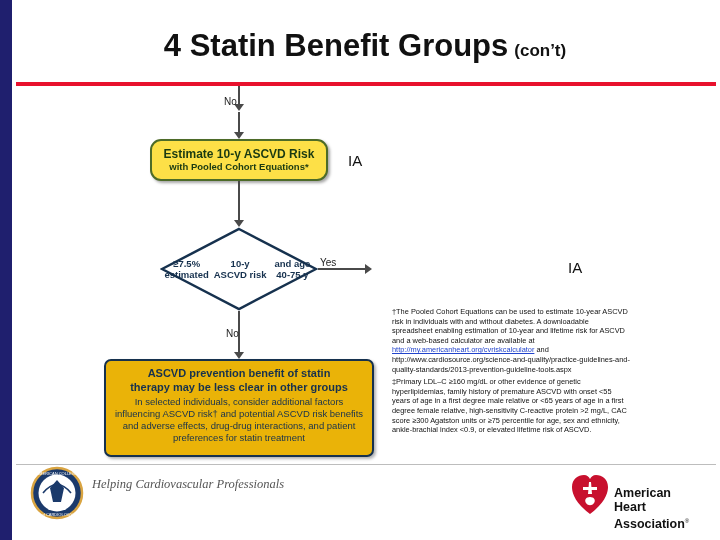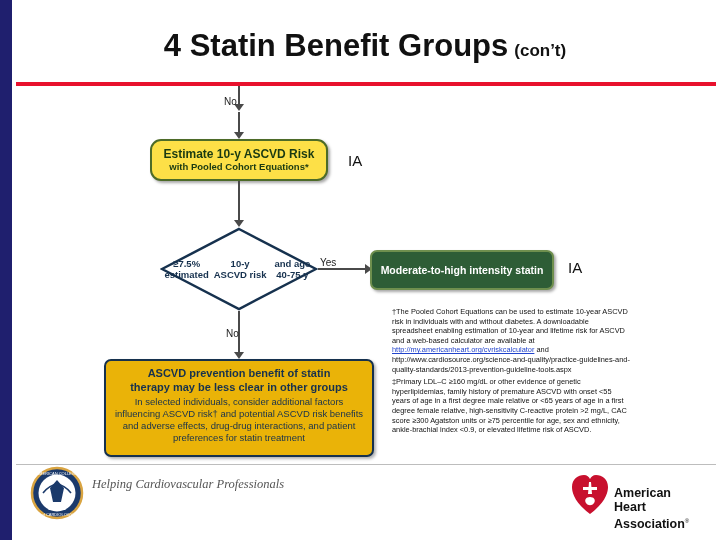--- a/index.html
+++ b/index.html
@@ -289,21 +289,20 @@
       <div>≥7.5% estimated</div>
       <div>10-y ASCVD risk</div>
       <div>and age 40-75 y</div>
     </div>
   </div>
 
   <div class="arrow-line" style="left:318px; top:268px; width:48px; height:2px;"></div>
   <div class="arrow-head-right" style="left:365px; top:264px;"></div>
   <div class="flow-label" style="left:320px; top:257px;">Yes</div>
 
-  <div class="box-dark" style="left:370px; top:250px; width:180px; height:36px;">Moderate-to-high intensity statin</div>
   <div class="ia-label" style="left:568px; top:259px;">IA</div>
 
   <div class="arrow-line" style="left:238px; top:311px; width:2px; height:42px;"></div>
   <div class="arrow-head-down" style="left:234px; top:352px;"></div>
   <div class="flow-label" style="left:226px; top:328px;">No</div>
 
   <div class="box-white" style="left:104px; top:359px; width:270px; height:98px;">
     <div class="wl-bold">ASCVD prevention benefit of statin</div>
     <div class="wl-bold">therapy may be less clear in other groups</div>
     <div class="wl-norm">In selected individuals, consider additional factors influencing ASCVD risk† and potential ASCVD risk benefits and adverse effects, drug-drug interactions, and patient preferences for statin treatment</div>

